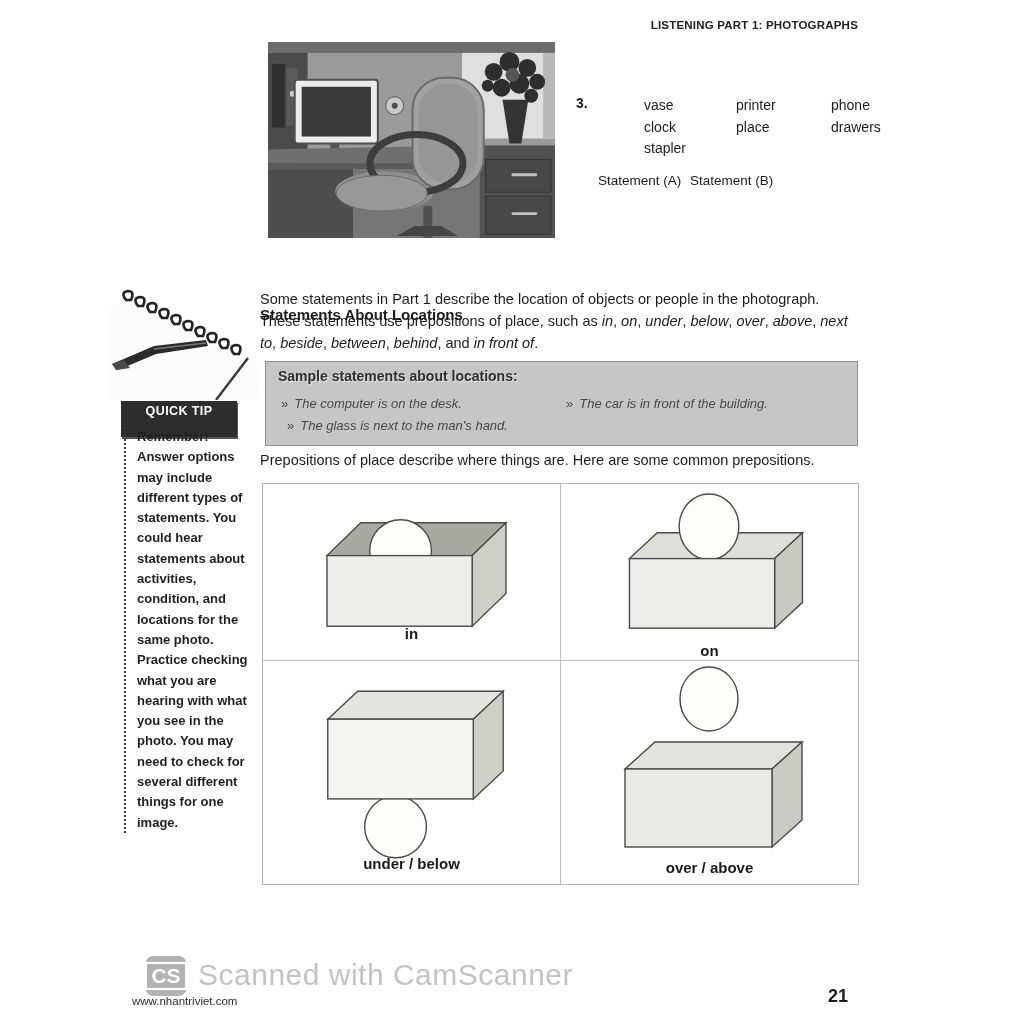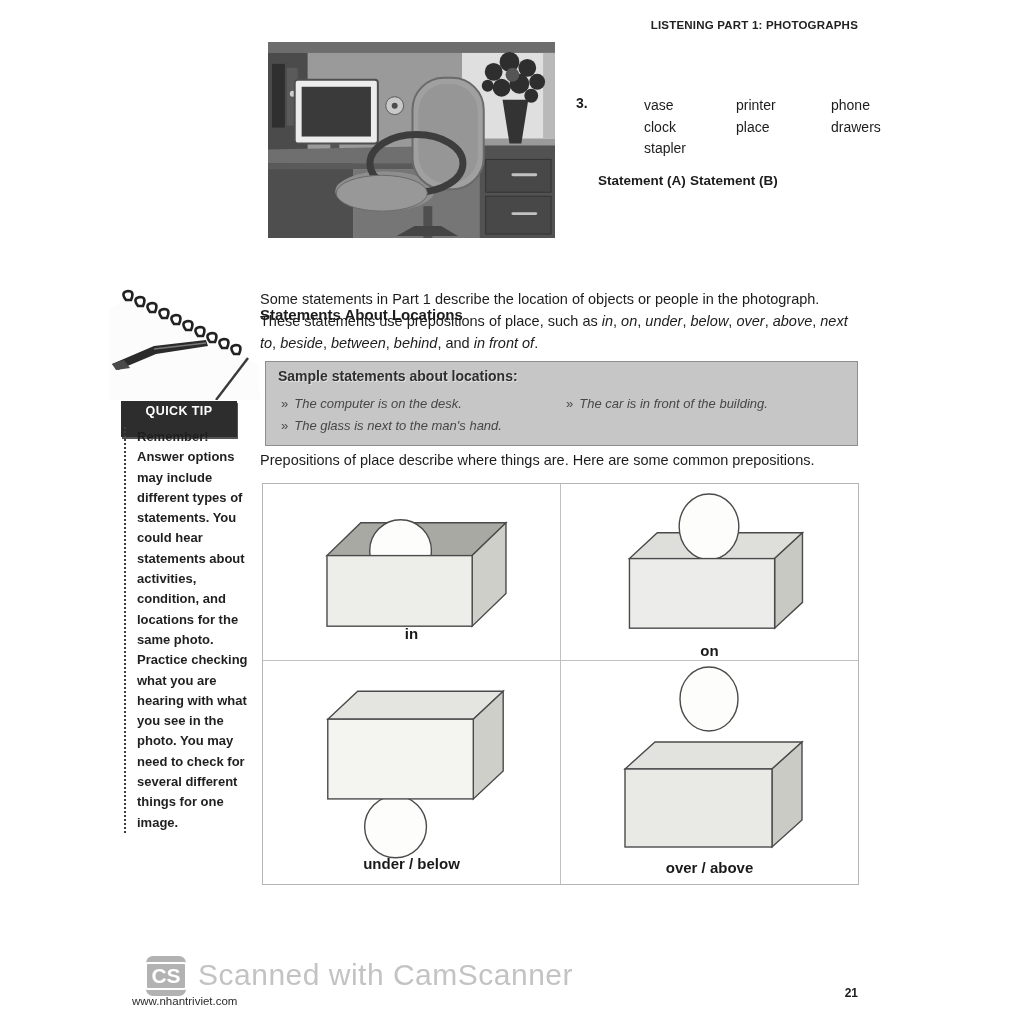--- a/index.html
+++ b/index.html
@@ -13,21 +13,21 @@
   
   .photo { left:268px; top:42px; width:287px; height:196px; background:#8f8f8f; }
   .photo svg { display:block; width:100%; height:100%; }
 
   
   .wordlist { left:576px; top:95px; width:300px; font-size:14px; }
   .wl-num { position:absolute; left:0; top:0; font-weight:bold; }
   .wl-col { position:absolute; top:0; }
   .wl-col span { display:block; line-height:21.5px;margin-left:46px; }
   .wl-col1 { left:22px; } .wl-col2 { left:114px; } .wl-col3 { left:209px; }
-  .statements-row { position:absolute; top:78px; font-size:13.5px;font-weight:bold; }
+  .statements-row { position:absolute; top:78px; font-size:13.5px; }
   .st-a { left:22px; } .st-b { left:114px; }
 
   
   .notebook { left:110px; top:286px; width:150px; height:114px; }
 
   
   .quicktip-banner { left:121px; top:401px; width:116px; height:36px; background:#2d2d2d;
     color:#fff; font-weight:bold; font-size:12.5px; text-align:center; line-height:20px;
     letter-spacing:0.4px; box-shadow:1px 2px 0 #555; }
   .quicktip-text { left:124px; top:427px; width:132px; font-size:13px; font-weight:bold;
@@ -36,21 +36,21 @@
   
   .section-title { left:260px; top:265px; font-size:15px; font-weight:bold;margin-top:41px; }
   .intro-para { left:260px; top:288px; width:600px; font-size:14.5px; line-height:22px; }
   .intro-para i { font-style:italic; }
 
   .sample-box { left:265px; top:361px; width:593px; height:85px;
     background:#c6c6c6; border:1px solid #8e8e8e; }
   .sample-title { position:absolute; left:12px; top:6px; font-size:14px; font-weight:bold;
     color:#2e2e2e; text-shadow:1px 1px 0 #e3e3e3; }
   .sample-item { position:absolute; font-size:13px; font-style:italic; color:#474747; }
-  .si-l1 { left:15px; top:34px;text-align:right; } .si-l2 { left:15px; top:56px; } .si-r1 { left:300px; top:34px; }
+  .si-l1 { left:15px; top:34px;text-align:right; } .si-l2 { left:21px; top:56px; } .si-r1 { left:300px; top:34px; }
   .sample-item .bullet { margin-right:6px; font-style:normal; color:#4a4a4a; }
 
   .prep-line { left:260px; top:452px; font-size:14.5px; }
 
   
   .diagram { left:262px; top:483px; width:597px; height:402px; border:1px solid #b5b5b5; }
   .cell { position:absolute; }
   .cell-1 { left:0; top:0; width:298px; height:177px; border-right:1px solid #c0c0c0; border-bottom:1px solid #c0c0c0; }
   .cell-2 { left:298px; top:0; width:297px; height:177px; border-bottom:1px solid #c0c0c0; }
   .cell-3 { left:0; top:177px; width:298px; height:223px; border-right:1px solid #c0c0c0; }
@@ -58,21 +58,21 @@
   .cell svg { display:block; width:100%; height:100%; }
   .cell-label { position:absolute; width:100%; text-align:center; font-size:15px; font-weight:bold; color:#1a1a1a; }
   .cl-1 { top:141px; } .cl-2 { top:158px; } .cl-3 { top:194px; } .cl-4 { top:198px; }
 
   
   .cs-logo { left:146px; top:956px; width:40px; height:40px; background:#b2b2b2; border-radius:7px;
     color:#fff; font-weight:bold; font-size:21px; display:flex; align-items:center; justify-content:center; }
   .cs-logo span { border:2px solid #fff; border-radius:3px; padding:1px 4px; line-height:22px;text-align:right; }
   .cs-text { left:198px; top:958px; font-size:30px; color:#c3c3c3; letter-spacing:0.5px; }
   .site-url { left:132px; top:995px; font-size:11.5px; color:#2b2b2b; }
-  .page-num { left:828px; top:986px; width:30px; text-align:right; font-size:12px; font-weight:bold; }
+  .page-num { left:828px; top:986px; width:30px; font-size:18px; font-weight:bold; }
 </style>
 </head>
 <body>
 
 <div class="abs page-header">LISTENING PART 1: PHOTOGRAPHS</div>
 
 <div class="abs photo">
   <svg viewBox="0 0 290 197" preserveAspectRatio="none">
     <rect x="0" y="0" width="290" height="197" fill="#9a9a9a"></rect>
     <rect x="0" y="0" width="290" height="11" fill="#6d6d6d"></rect>

